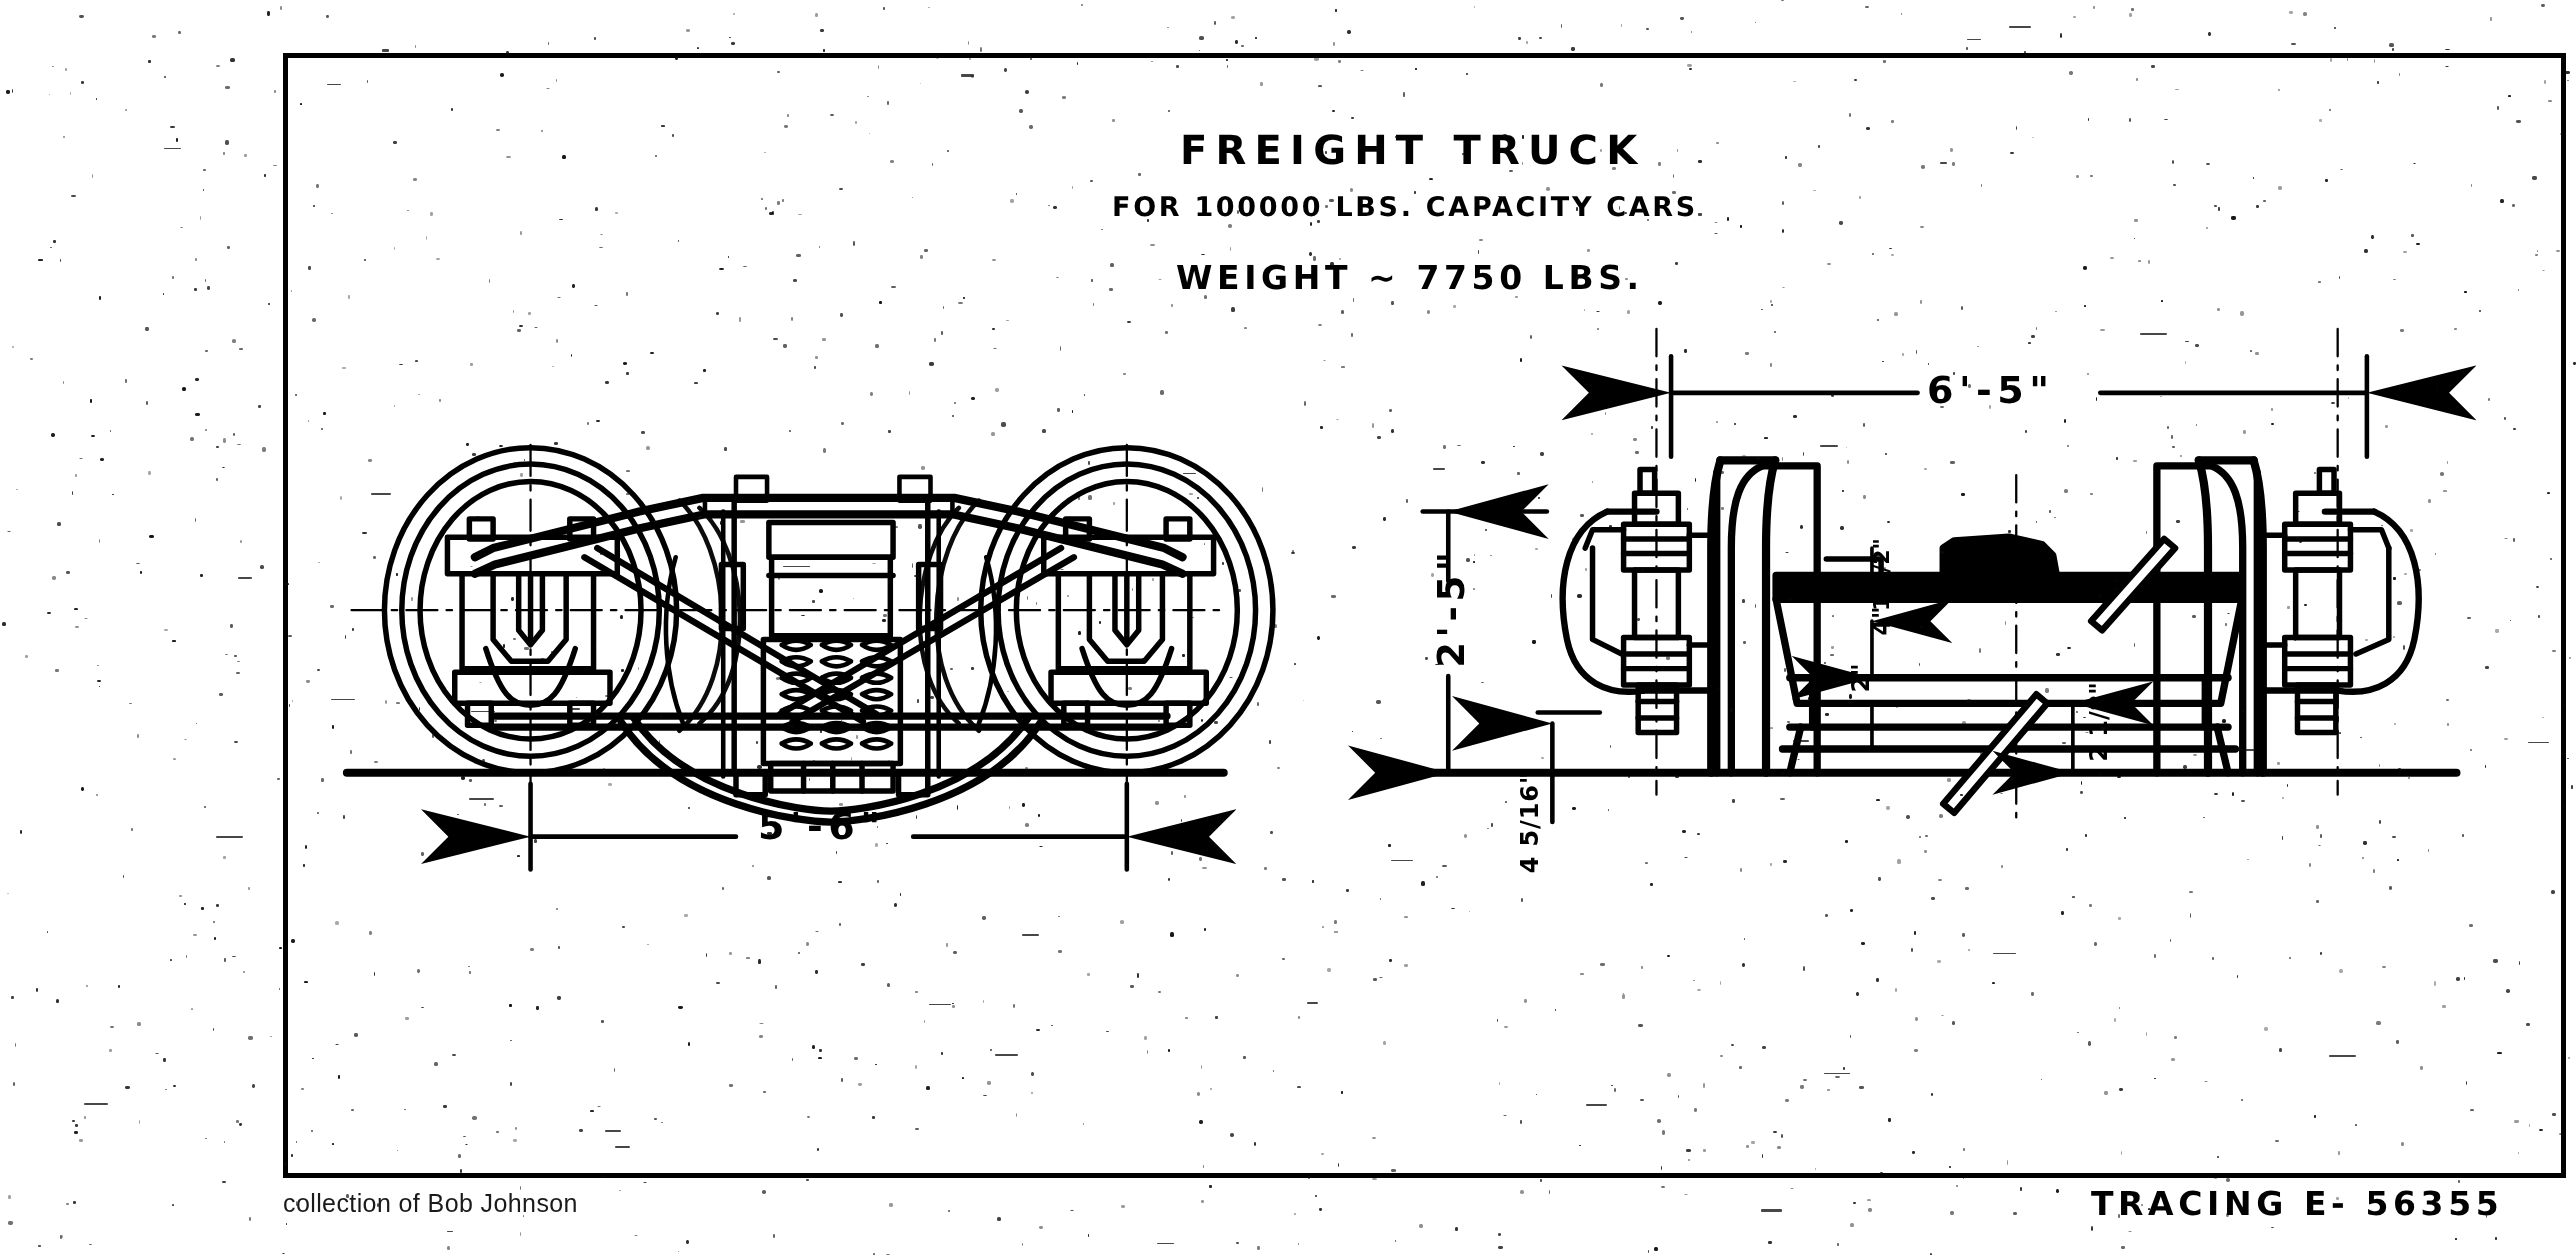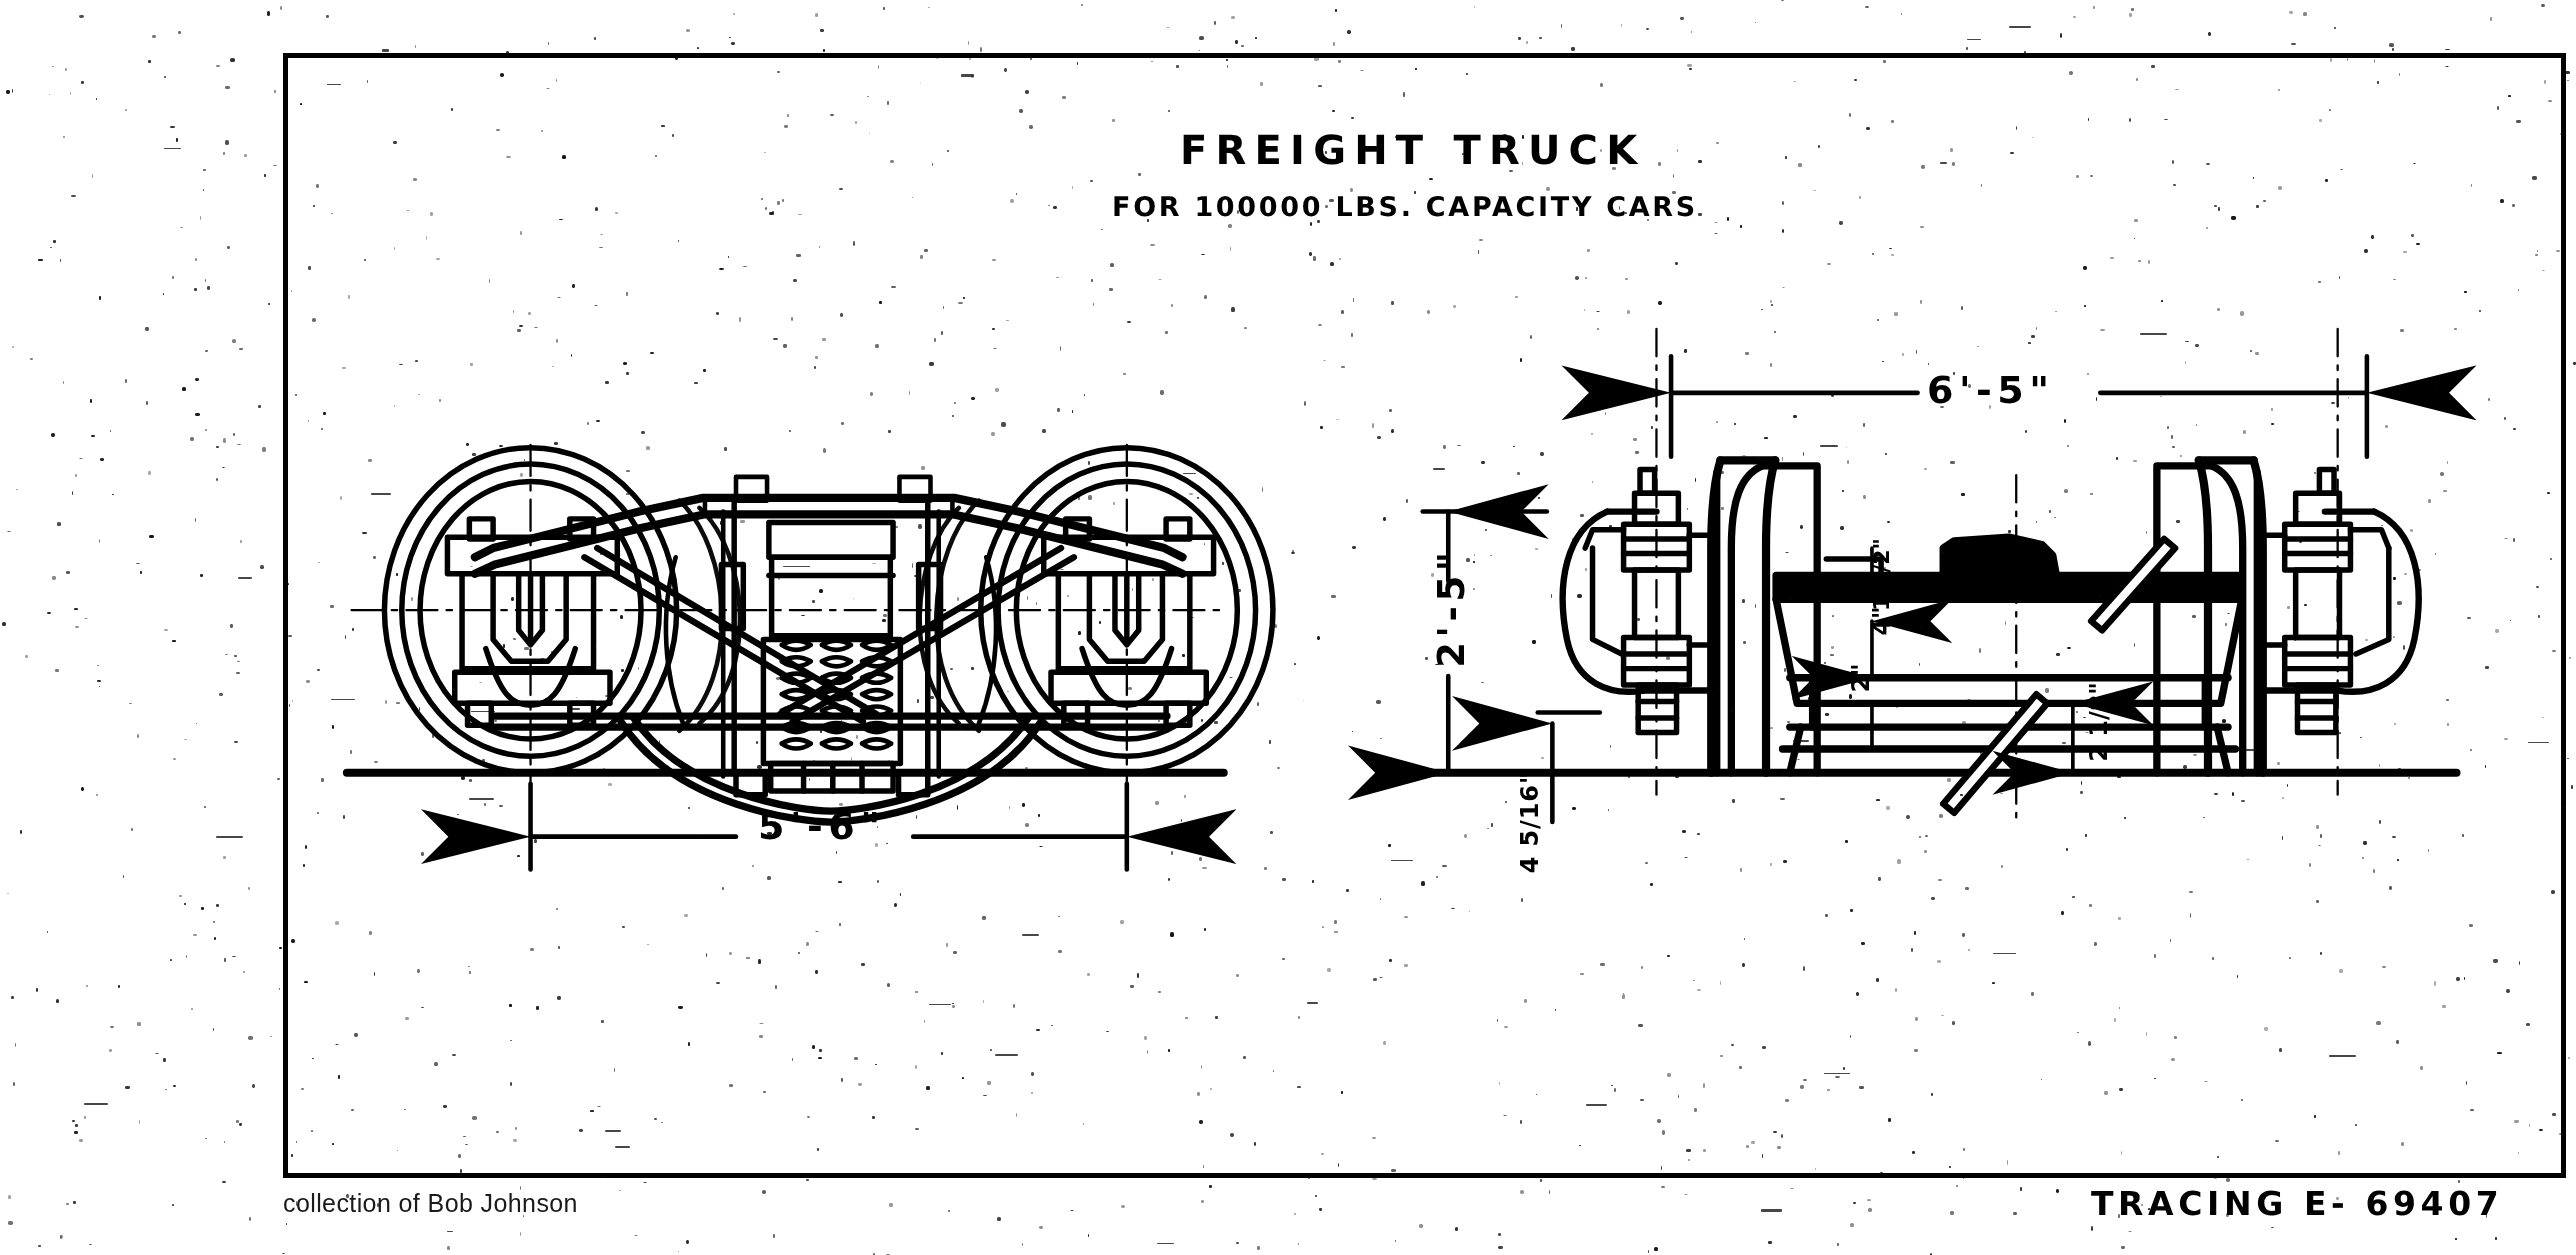--- a/index.html
+++ b/index.html
@@ -348,21 +348,22 @@
           <line x1="2050" y1="680" x2="2050" y2="742" marker-start="url(#arrU)" marker-end="url(#arrD)"></line>
           <line x1="2050" y1="770" x2="2050" y2="820"></line>
           <line x1="2270" y1="770" x2="2270" y2="846" marker-start="url(#arrU)" marker-end="url(#arrD)"></line>
         </g>
       </g>
     </g>
   </svg>
 
   <div class="hand" id="title-main">FREIGHT TRUCK</div>
   <div class="hand" id="title-sub1">FOR 100000 LBS. CAPACITY CARS</div>
-  <div class="hand" id="tracing-right">TRACING E- 69407</div>
+  <div class="hand" id="title-sub2">WEIGHT ~ 7750 LBS.</div>
+  <div class="hand" id="tracing-right">TRACING E- 56355</div>
   <div id="credit">collection of Bob Johnson</div>
 
   <div class="dim" id="dim-wheelbase">5'-6"</div>
   <div class="dim" id="dim-width">6'-5"</div>
   <div id="dim-height">2'-5"</div>
   <div id="dim-rail">4 5/16"</div>
   <div id="dim-a">1 1/2"</div>
   <div id="dim-b">4"</div>
   <div id="dim-c">2"</div>
   <div id="dim-d">2 1/8"</div>

